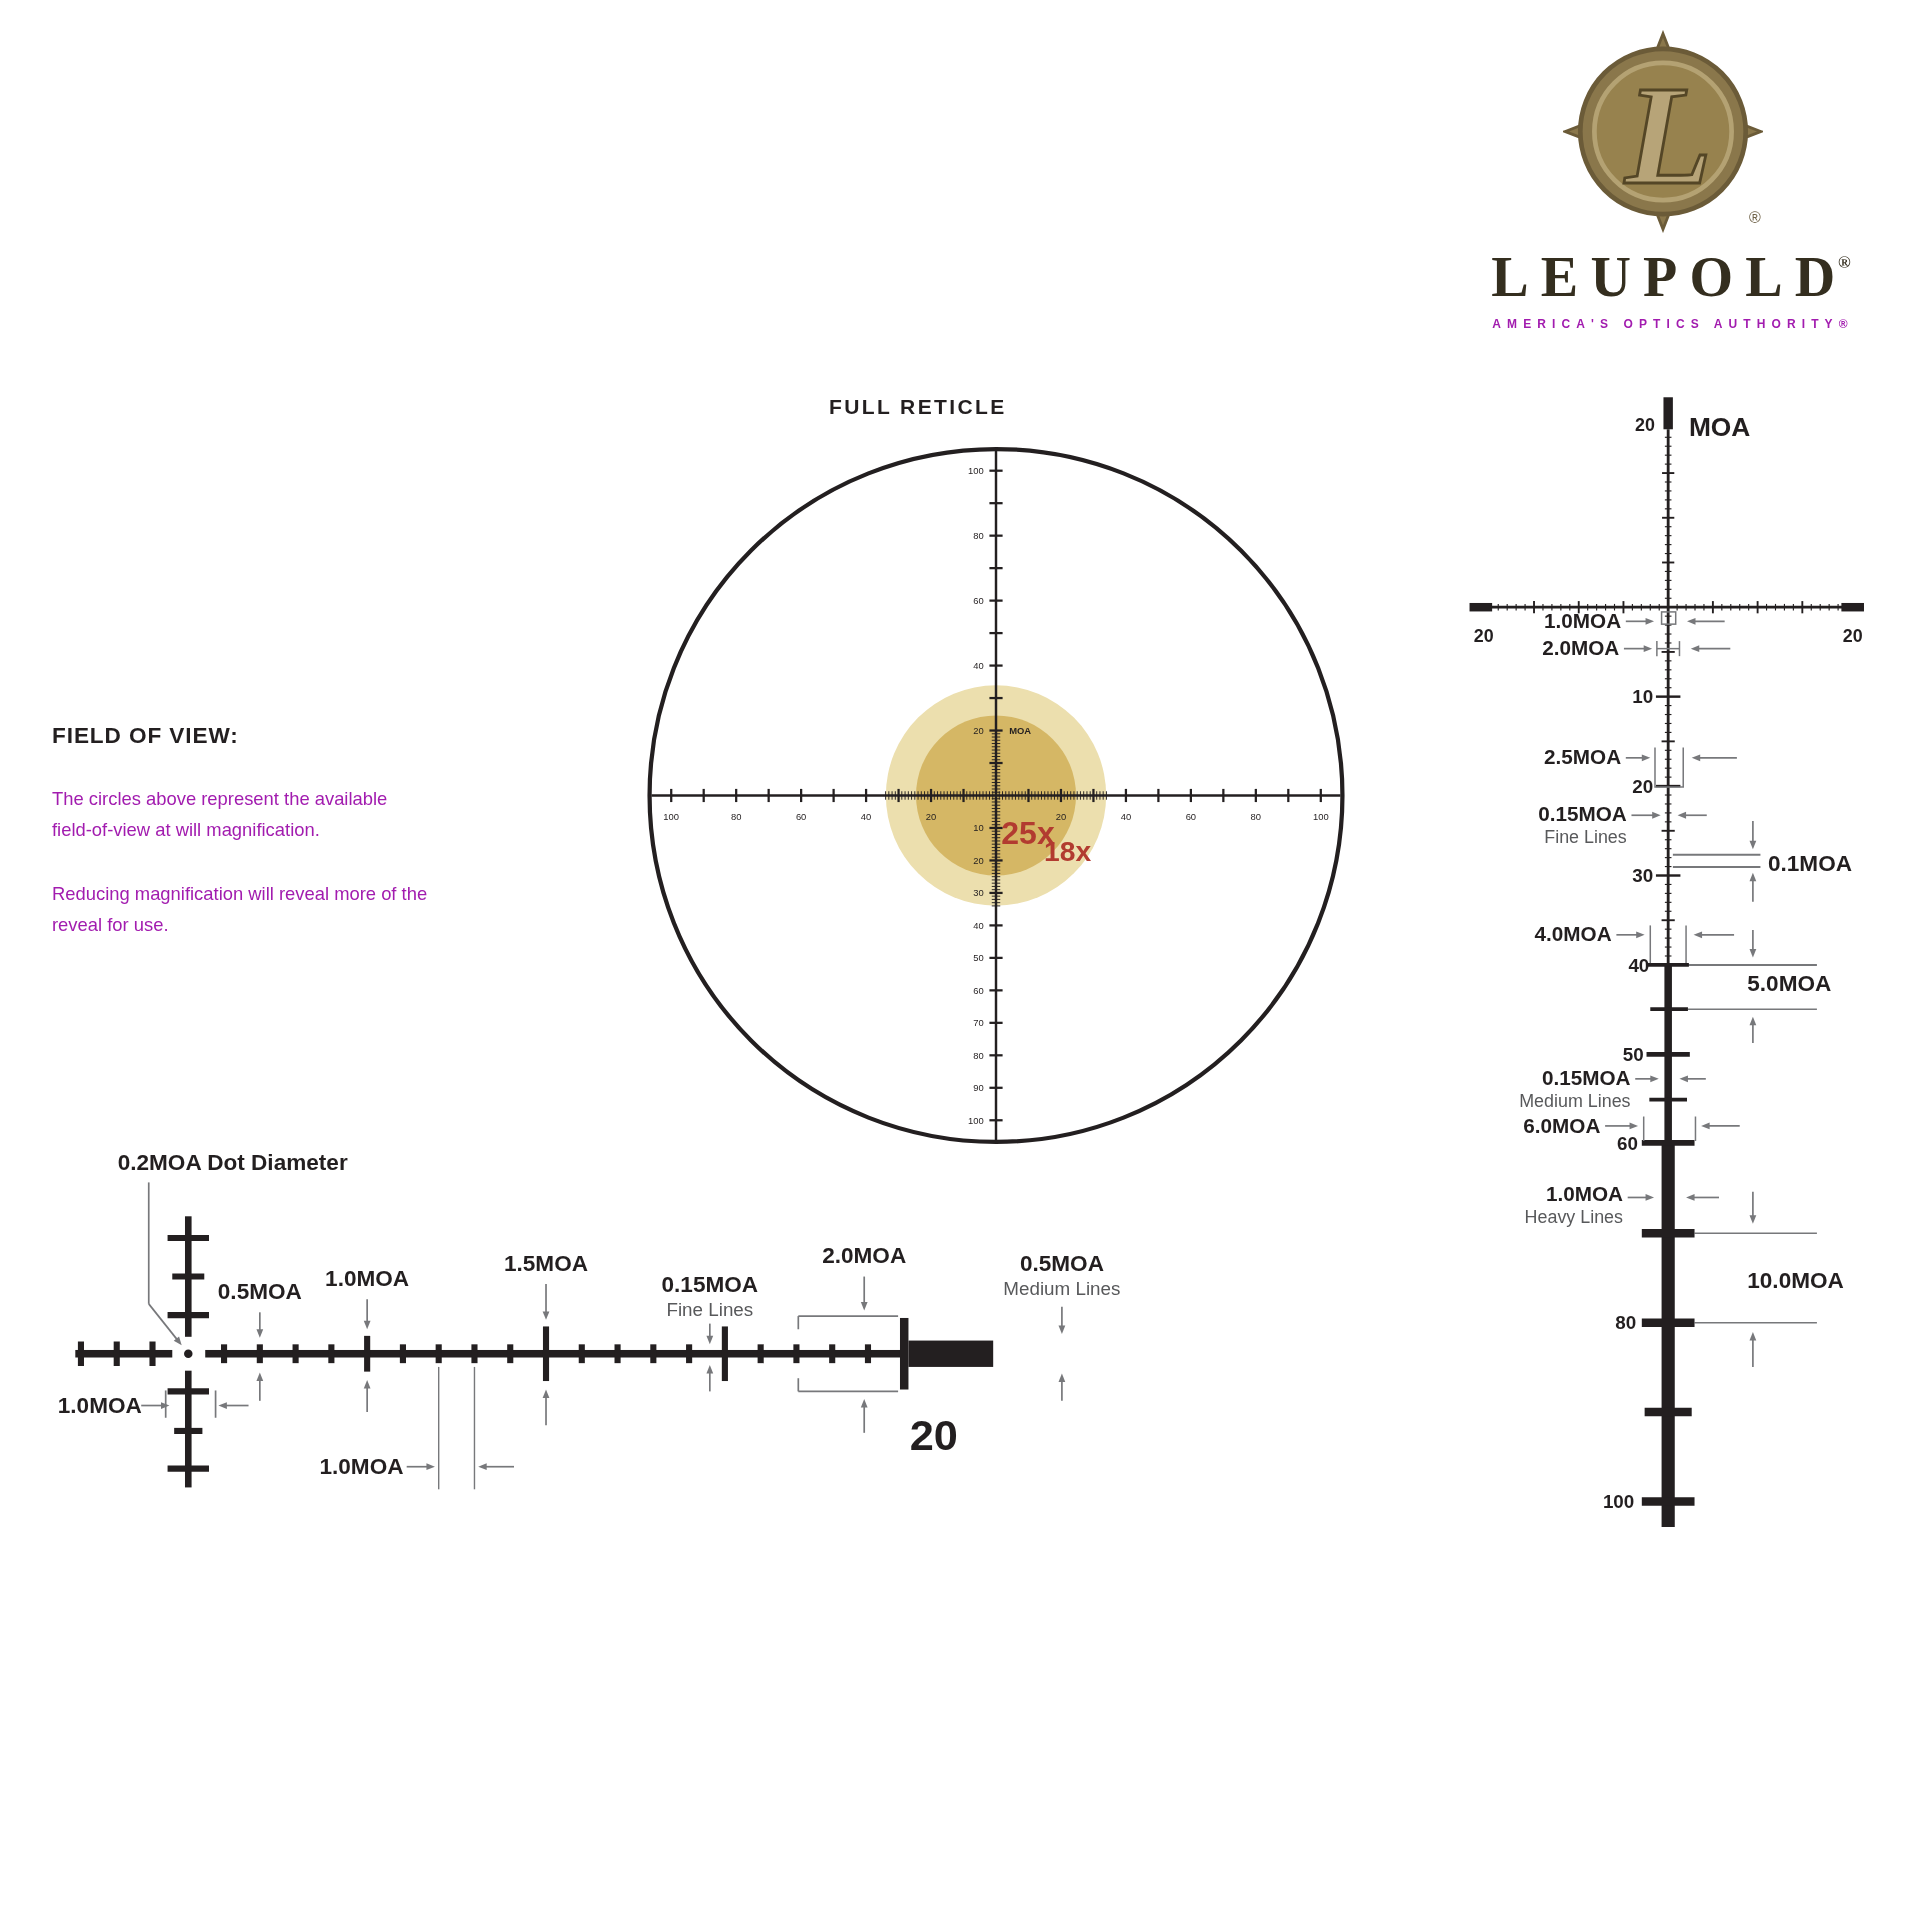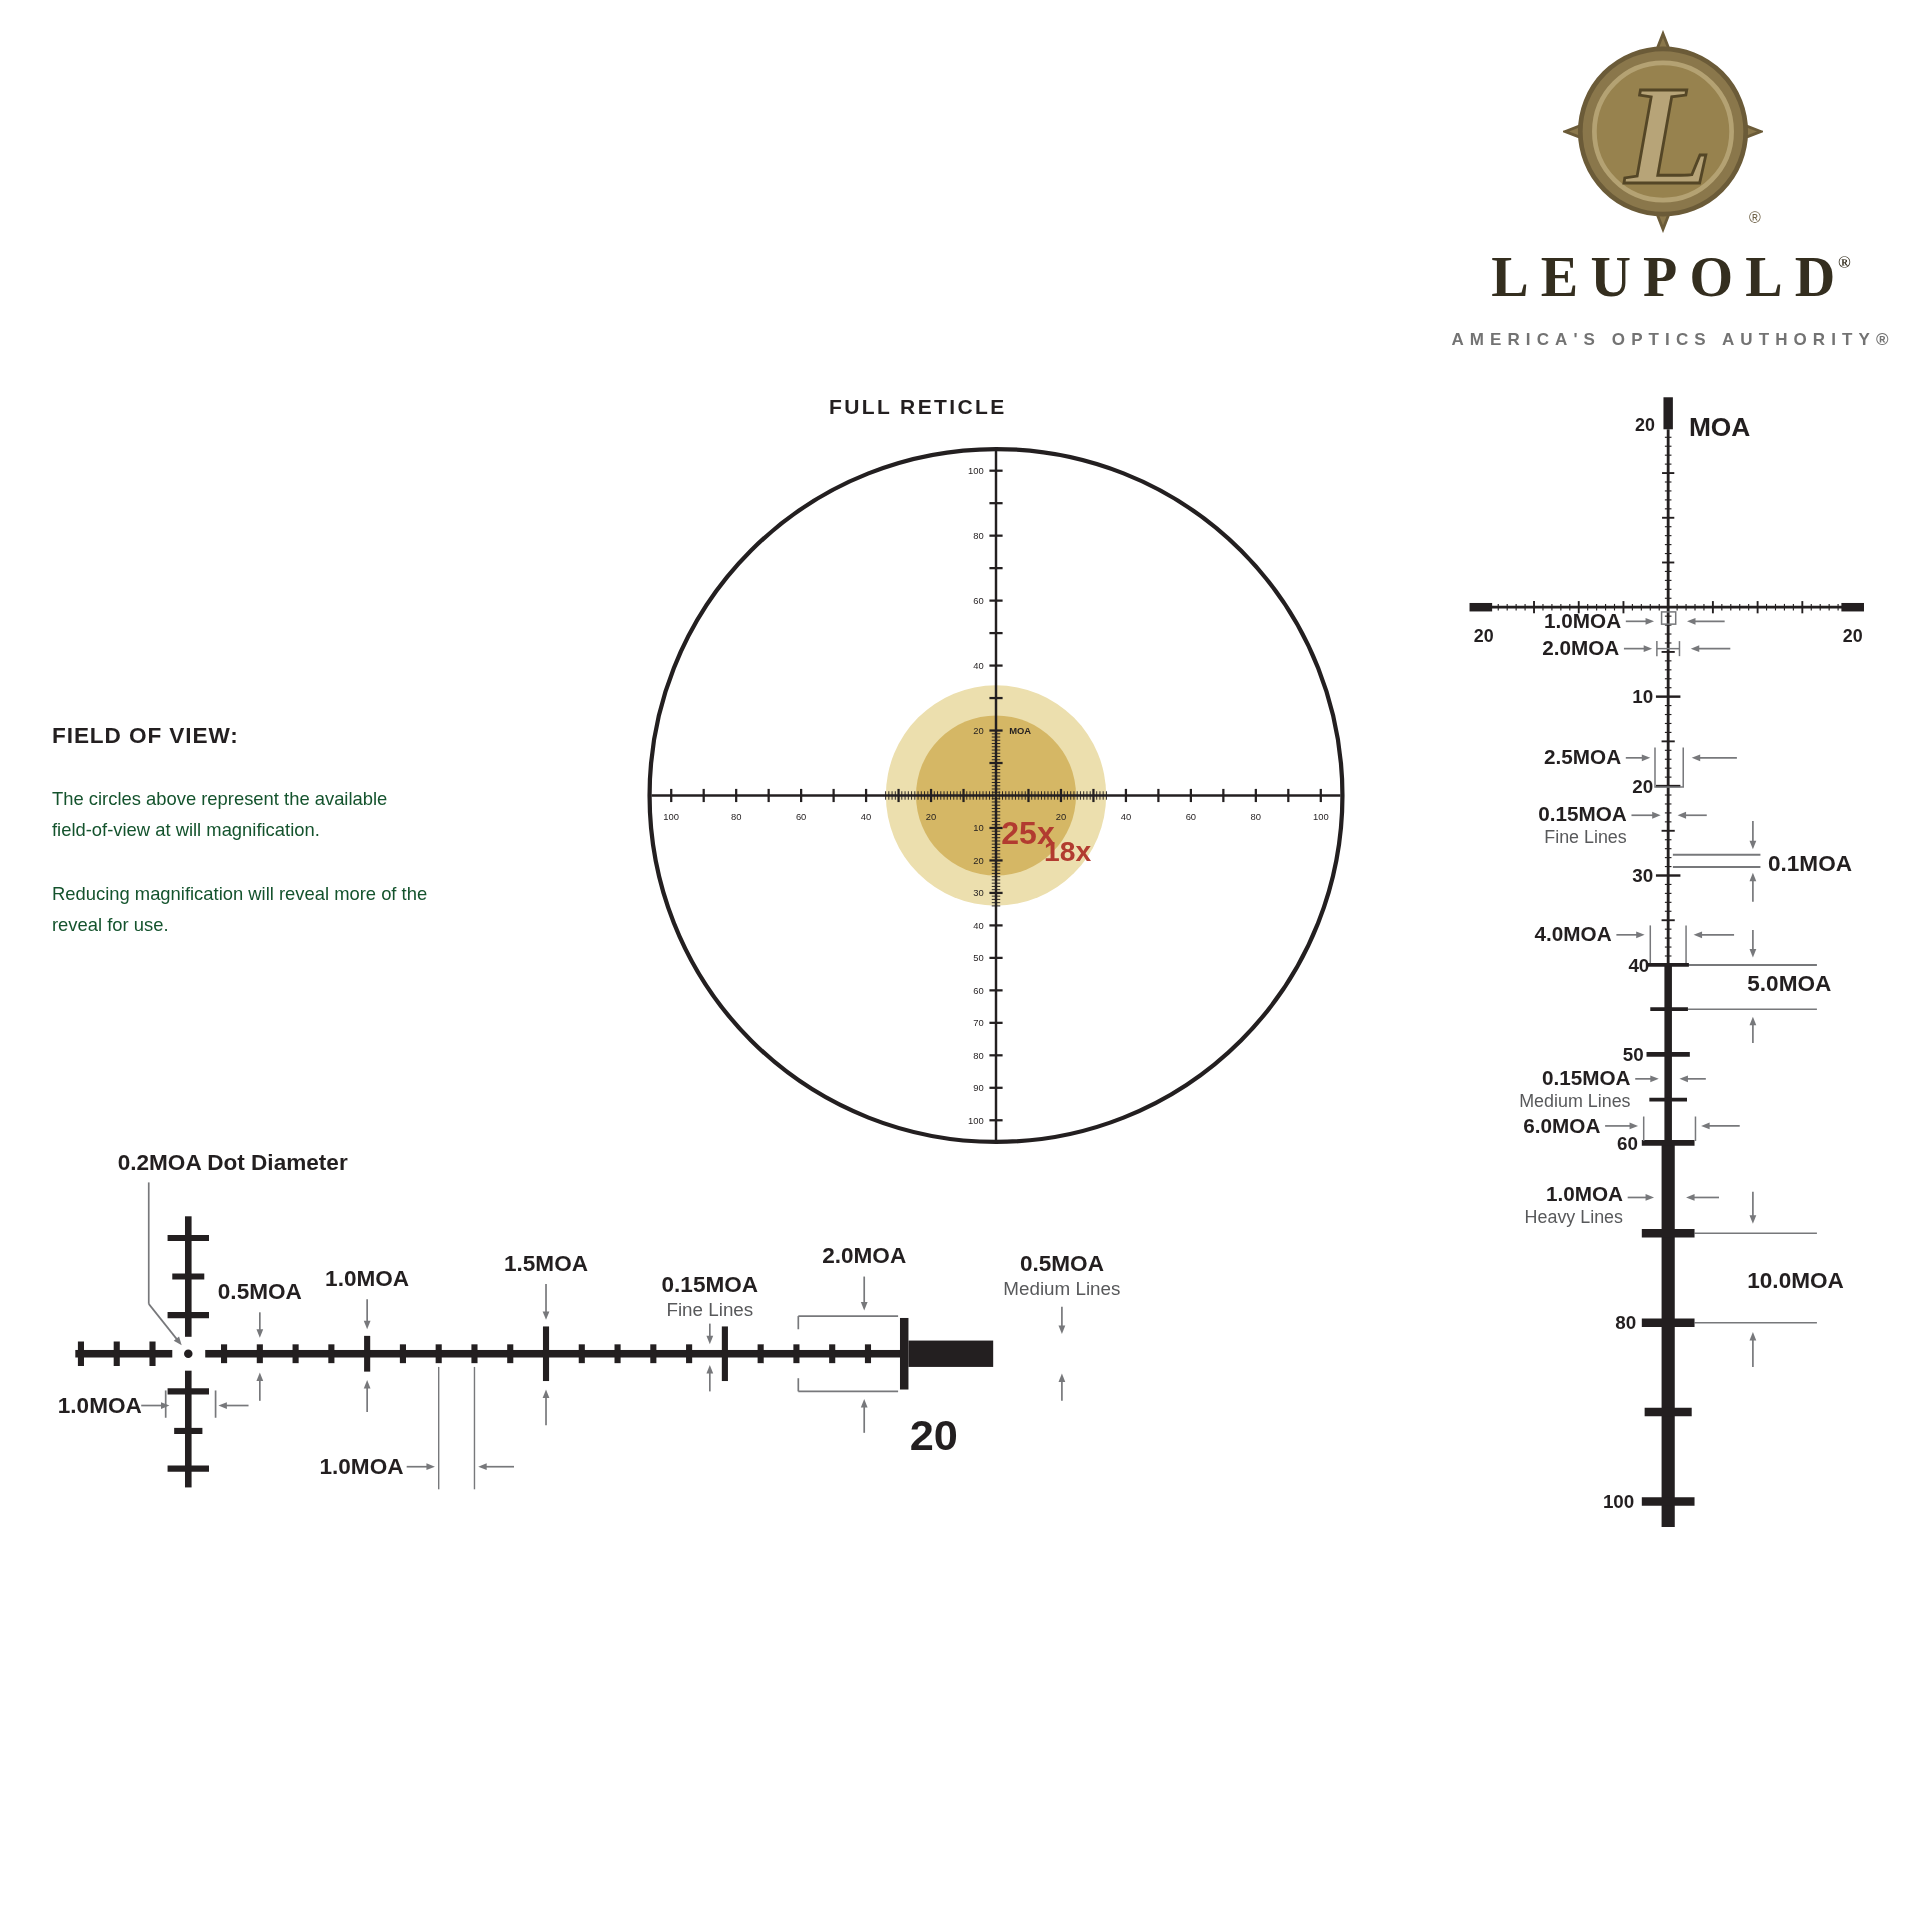--- a/index.html
+++ b/index.html
@@ -5,27 +5,27 @@
   html,body{margin:0;padding:0;background:#fff;}
   #canvas{position:relative;width:1928px;height:1928px;background:#ffffff;overflow:hidden;
           font-family:"Liberation Sans",sans-serif;}
   #diagram{position:absolute;left:0;top:0;}
   .medallion{position:absolute;left:1563px;top:30px;}
   .med-reg{position:absolute;left:1749px;top:209px;font-size:16px;color:#6f6248;}
   .brand{position:absolute;left:1448px;top:245px;width:446px;text-align:center;
          font-family:"Liberation Serif",serif;font-weight:700;font-size:56px;
          letter-spacing:12.2px;color:#342e1f;white-space:nowrap;}
   .brand .reg{font-size:17px;letter-spacing:0;vertical-align:28px;margin-left:-9.4px;}
-  .tagline{position:absolute;left:1450px;top:330px;width:446px;text-align:center;
-           font-size:17px;font-weight:700;letter-spacing:6.1px;color:#737373;white-space:nowrap;}
+  .tagline{position:absolute;left:1450px;top:317px;width:446px;text-align:center;
+           font-size:12px;font-weight:700;letter-spacing:6.1px;color:#a21caf;white-space:nowrap;}
   .fr-title{position:absolute;left:829px;top:395px;width:335px;text-align:left;
             font-size:21px;font-weight:700;letter-spacing:2.4px;color:#231f20;}
   .fov{position:absolute;left:52px;top:702px;width:471px;}
   .fov-title{font-size:22.6px;font-weight:700;letter-spacing:0.9px;color:#231f20;margin-bottom:34px;margin-top:21px;}
-  .fov-line{font-size:18.4px;color:#14532d;line-height:31px;}
+  .fov-line{font-size:18.4px;color:#a21caf;line-height:31px;}
   .fov-gap{margin-top:33px;}
 </style>
 </head>
 <body>
 
 <div id="canvas">
 
   <svg id="diagram" width="1928" height="1928" viewBox="0 0 2048 2048">
       <g>
         <circle cx="1058" cy="845" r="117" fill="#ecdfae"></circle>

